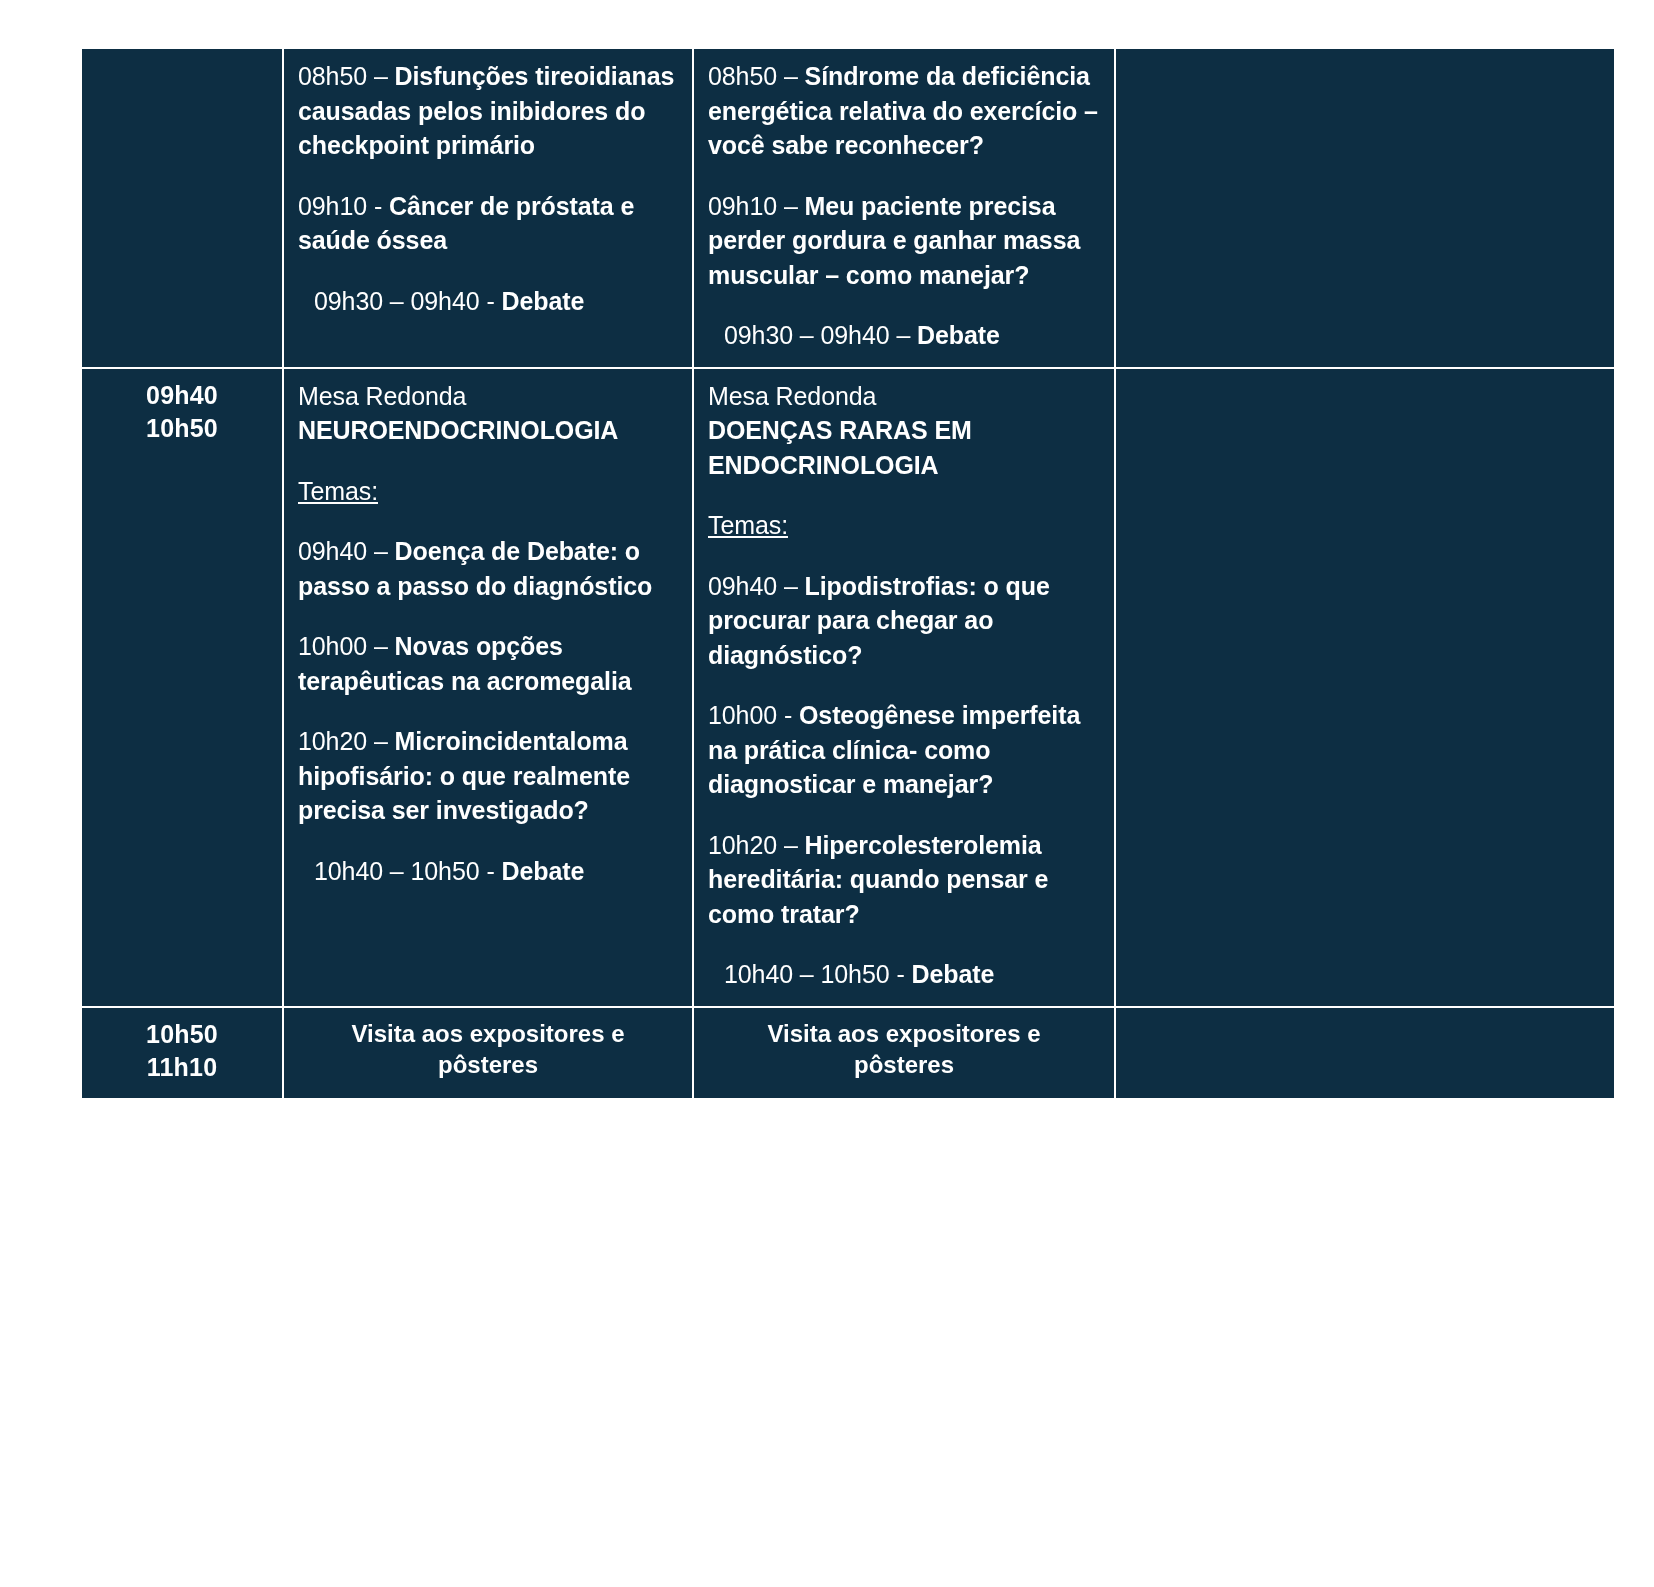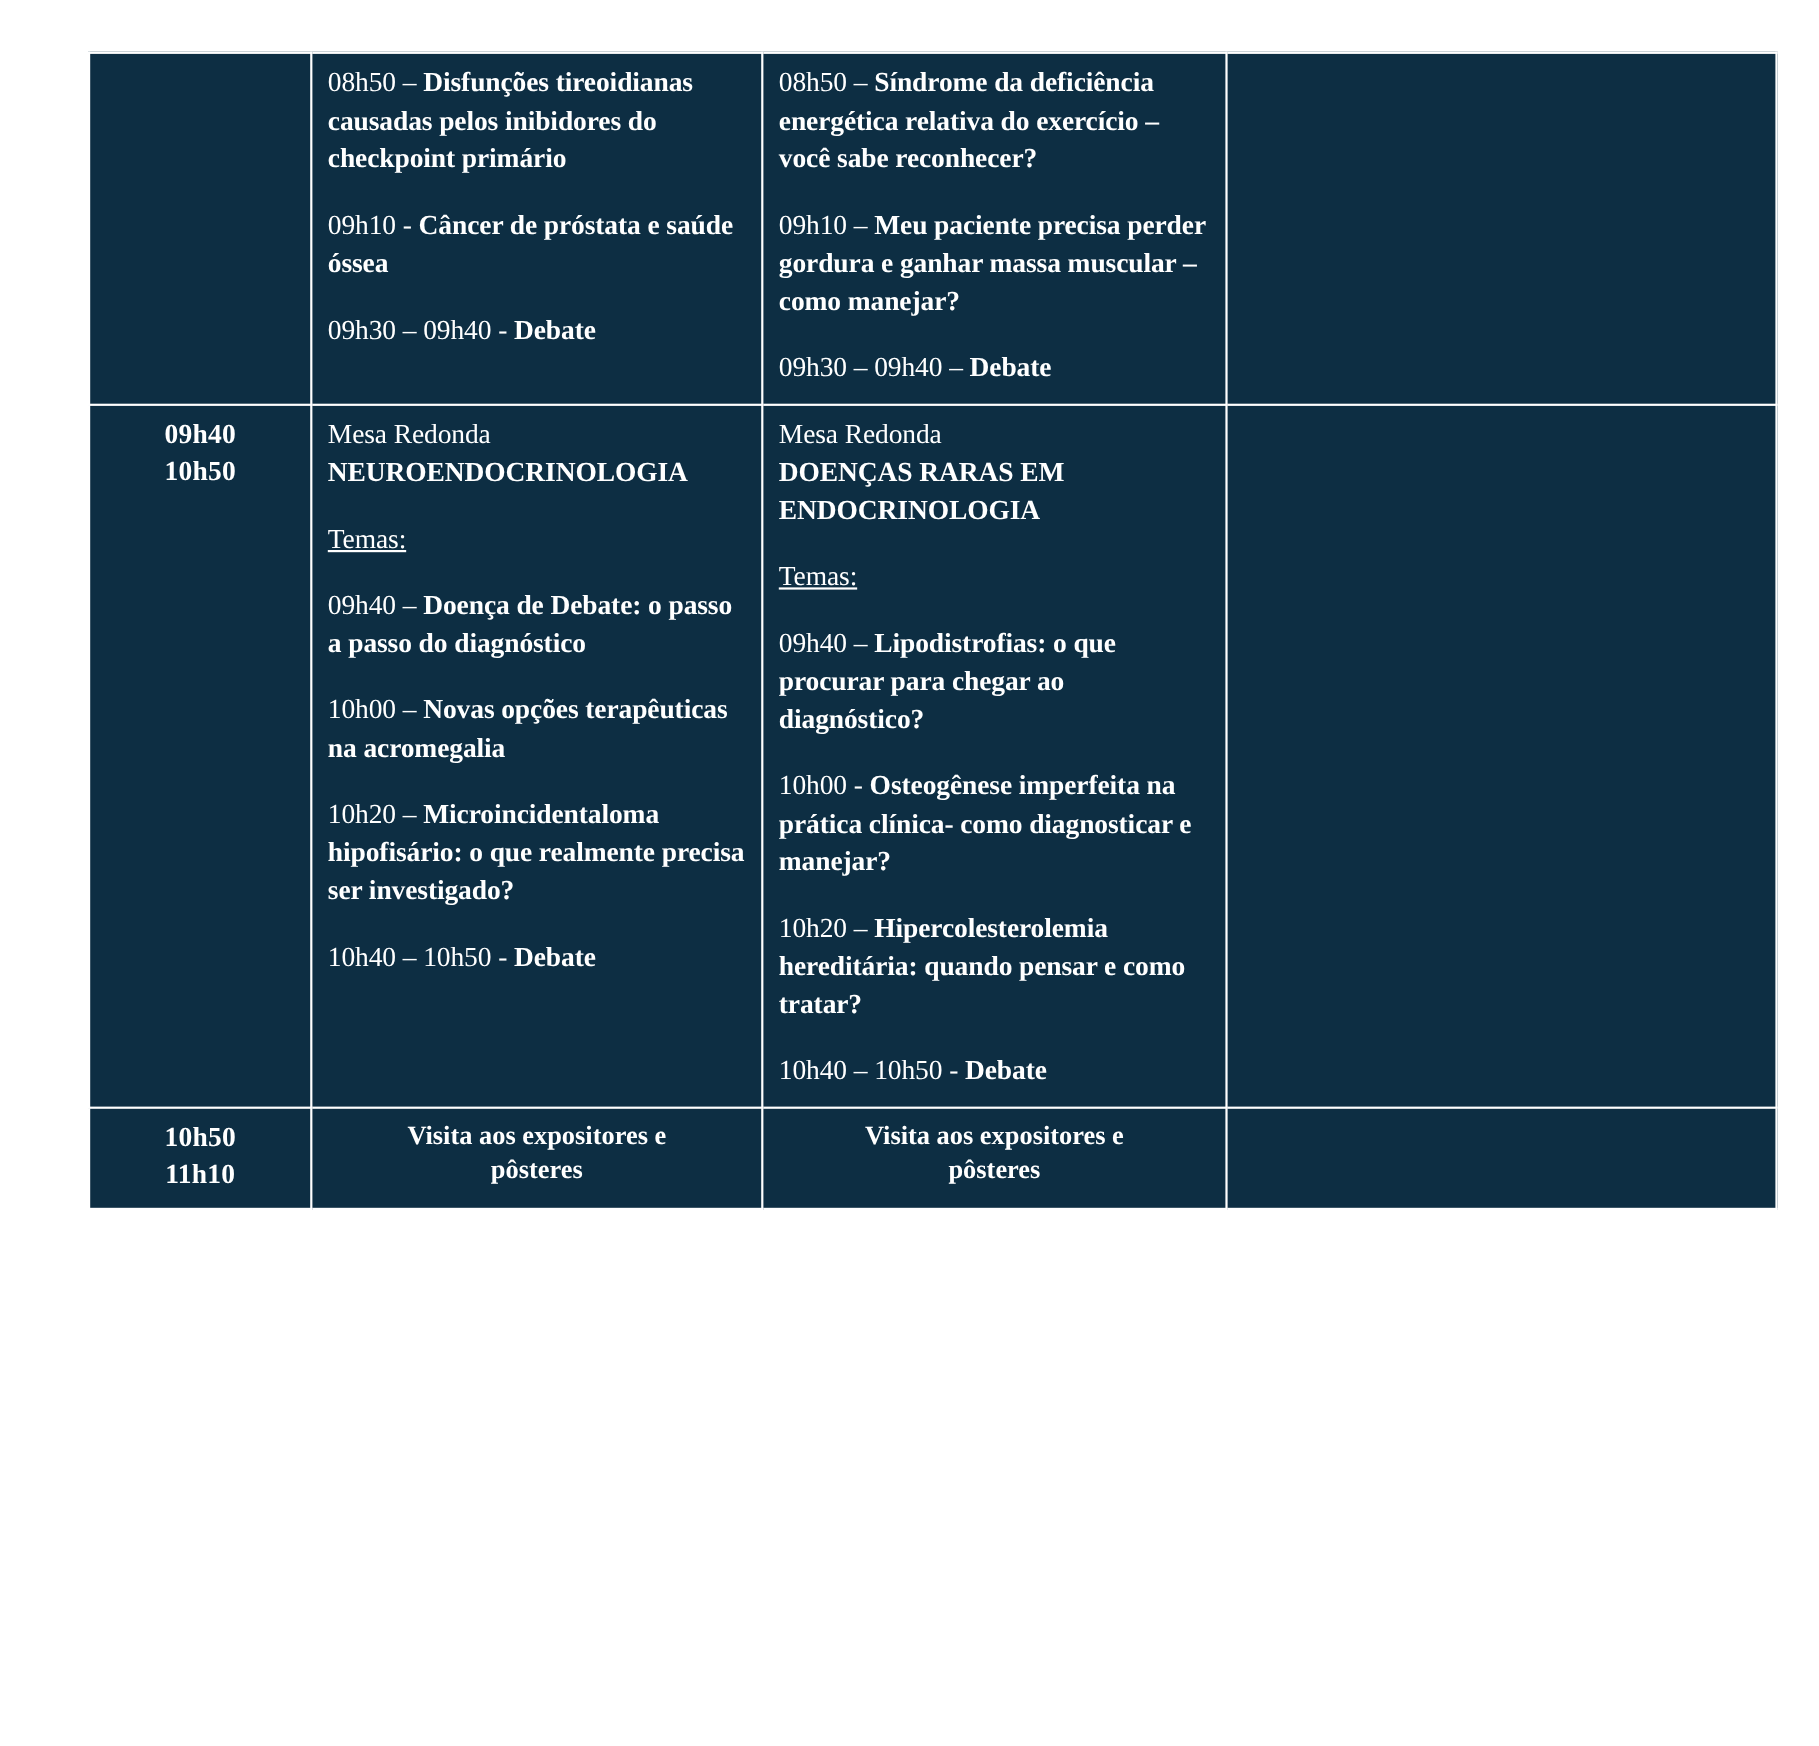--- a/index.html
+++ b/index.html
@@ -11,21 +11,20 @@
     width: 1654px;
     height: 1587px;
     font-family: "Liberation Sans", sans-serif;
     overflow: hidden;
   }
   .page {
     position: relative;
     width: 1654px;
     height: 1587px;
     background: #ffffff;
-    font-family: Liberation Serif, serif;
   }
   .schedule-table {
     position: absolute;
     left: 80px;
     top: 47px;
     width: 1534px;
     border-collapse: collapse;
     table-layout: fixed;
     background: #0d2e43;
   }
@@ -53,21 +52,21 @@
   .cell-time .t-line { display: block; }
 
   .cell-body {
     font-size: 25px;
     line-height: 1.38;
     letter-spacing: -0.1px;
   }
   .para {
     margin: 0 0 26px 0;
   }
-  .para:last-child { margin-bottom: 0; }
+  .para:last-child { margin-bottom: 0; margin-left: 16px; }
 
   .lbl { font-weight: normal; }
   .ttl { font-weight: bold; }
   .hdr-sub { font-weight: normal; display: block; }
   .hdr-main { font-weight: bold; display: block; }
   .temas { text-decoration: underline; display: inline-block; }
 
   .cell-center {
     text-align: center;
     font-weight: bold;

